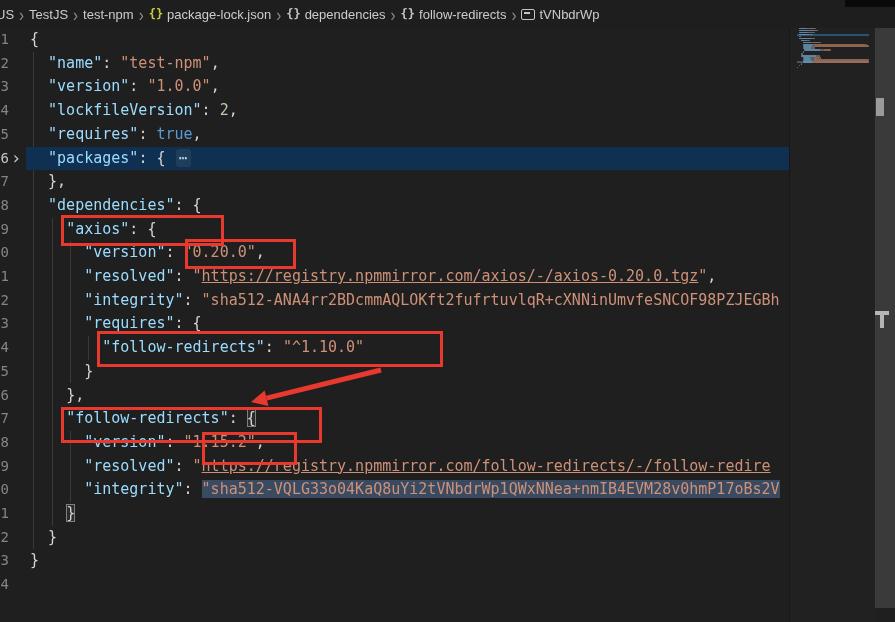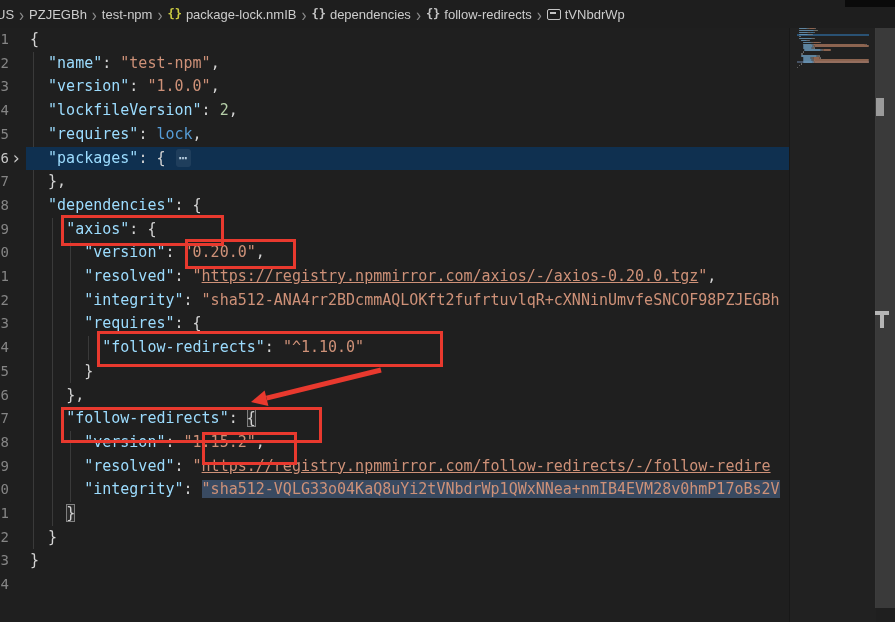--- a/index.html
+++ b/index.html
@@ -56,30 +56,30 @@
 <body>
 
 <div id="app">
   <div id="breadcrumb-bar">
     <div id="breadcrumb">
         <span class="crumb">
           <span>US</span>
         </span>
         <span class="sep">›</span>
         <span class="crumb">
-          <span>PZJEGBh</span>
+          <span>TestJS</span>
         </span>
         <span class="sep">›</span>
         <span class="crumb">
           <span>test-npm</span>
         </span>
         <span class="sep">›</span>
         <span class="crumb">
           <span class="braces-icon" style="color: rgb(203, 203, 65);">{}</span>
-          <span>package-lock.nmIB</span>
+          <span>package-lock.json</span>
         </span>
         <span class="sep">›</span>
         <span class="crumb">
           <span class="braces-icon" style="color: rgb(197, 197, 197);">{}</span>
           <span>dependencies</span>
         </span>
         <span class="sep">›</span>
         <span class="crumb">
           <span class="braces-icon" style="color: rgb(197, 197, 197);">{}</span>
           <span>follow-redirects</span>
@@ -98,21 +98,21 @@
         <div class="guide" style="left: 52px; top: 189.6px; height: 308px;"></div>
         <div class="guide" style="left: 70px; top: 213.3px; height: 142px;"></div>
         <div class="guide" style="left: 70px; top: 402.9px; height: 71px;"></div>
         <div class="guide" style="left: 88px; top: 308.1px; height: 24px;"></div>
       </div>
     <div id="code-lines">
         <div class="line" style="top: 0px;"><span class="gutter">1</span><span class="codetext"><span class="tk-p">{</span></span></div>
         <div class="line" style="top: 23.7px;"><span class="gutter">2</span><span class="codetext"><span class="tk-w">  </span><span class="tk-k">"name"</span><span class="tk-p">: </span><span class="tk-s">"test-npm"</span><span class="tk-p">,</span></span></div>
         <div class="line" style="top: 47.4px;"><span class="gutter">3</span><span class="codetext"><span class="tk-w">  </span><span class="tk-k">"version"</span><span class="tk-p">: </span><span class="tk-s">"1.0.0"</span><span class="tk-p">,</span></span></div>
         <div class="line" style="top: 71.1px;"><span class="gutter">4</span><span class="codetext"><span class="tk-w">  </span><span class="tk-k">"lockfileVersion"</span><span class="tk-p">: </span><span class="tk-n">2</span><span class="tk-p">,</span></span></div>
-        <div class="line" style="top: 94.8px;"><span class="gutter">5</span><span class="codetext"><span class="tk-w">  </span><span class="tk-k">"requires"</span><span class="tk-p">: </span><span class="tk-b">lock</span><span class="tk-p">,</span></span></div>
+        <div class="line" style="top: 94.8px;"><span class="gutter">5</span><span class="codetext"><span class="tk-w">  </span><span class="tk-k">"requires"</span><span class="tk-p">: </span><span class="tk-b">true</span><span class="tk-p">,</span></span></div>
         <div class="line hl" style="top: 118.5px;"><span class="gutter">6</span><span class="fold-chev">›</span><span class="codetext"><span class="tk-w">  </span><span class="tk-k">"packages"</span><span class="tk-p">: </span><span class="tk-p">{ </span><span class="tk-fold">⋯</span></span></div>
         <div class="line" style="top: 142.2px;"><span class="gutter">7</span><span class="codetext"><span class="tk-w">  </span><span class="tk-p">},</span></span></div>
         <div class="line" style="top: 165.9px;"><span class="gutter">8</span><span class="codetext"><span class="tk-w">  </span><span class="tk-k">"dependencies"</span><span class="tk-p">: </span><span class="tk-p">{</span></span></div>
         <div class="line" style="top: 189.6px;"><span class="gutter">9</span><span class="codetext"><span class="tk-w">    </span><span class="tk-k">"axios"</span><span class="tk-p">: </span><span class="tk-p">{</span></span></div>
         <div class="line" style="top: 213.3px;"><span class="gutter">0</span><span class="codetext"><span class="tk-w">      </span><span class="tk-k">"version"</span><span class="tk-p">: </span><span class="tk-s">"0.20.0"</span><span class="tk-p">,</span></span></div>
         <div class="line" style="top: 237px;"><span class="gutter">1</span><span class="codetext"><span class="tk-w">      </span><span class="tk-k">"resolved"</span><span class="tk-p">: </span><span class="tk-s">"</span><span class="tk-lnk">https://registry.npmmirror.com/axios/-/axios-0.20.0.tgz</span><span class="tk-s">"</span><span class="tk-p">,</span></span></div>
         <div class="line" style="top: 260.7px;"><span class="gutter">2</span><span class="codetext"><span class="tk-w">      </span><span class="tk-k">"integrity"</span><span class="tk-p">: </span><span class="tk-s">"sha512-ANA4rr2BDcmmAQLOKft2fufrtuvlqR+cXNNinUmvfeSNCOF98PZJEGBh</span></span></div>
         <div class="line" style="top: 284.4px;"><span class="gutter">3</span><span class="codetext"><span class="tk-w">      </span><span class="tk-k">"requires"</span><span class="tk-p">: </span><span class="tk-p">{</span></span></div>
         <div class="line" style="top: 308.1px;"><span class="gutter">4</span><span class="codetext"><span class="tk-w">        </span><span class="tk-k">"follow-redirects"</span><span class="tk-p">: </span><span class="tk-s">"^1.10.0"</span></span></div>
         <div class="line" style="top: 331.8px;"><span class="gutter">5</span><span class="codetext"><span class="tk-w">      </span><span class="tk-p">}</span></span></div>

